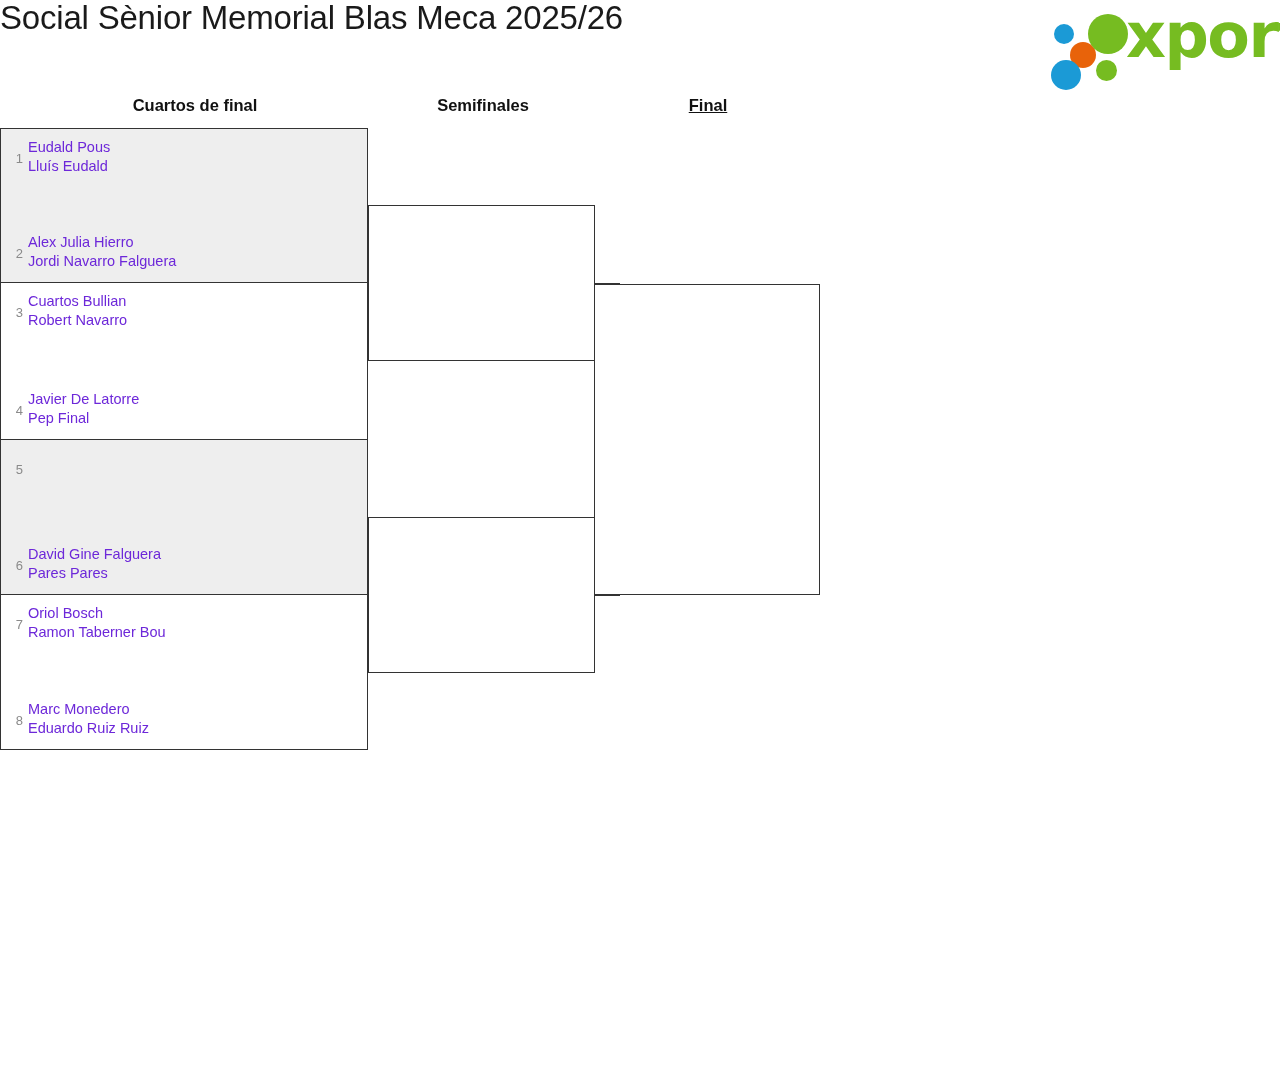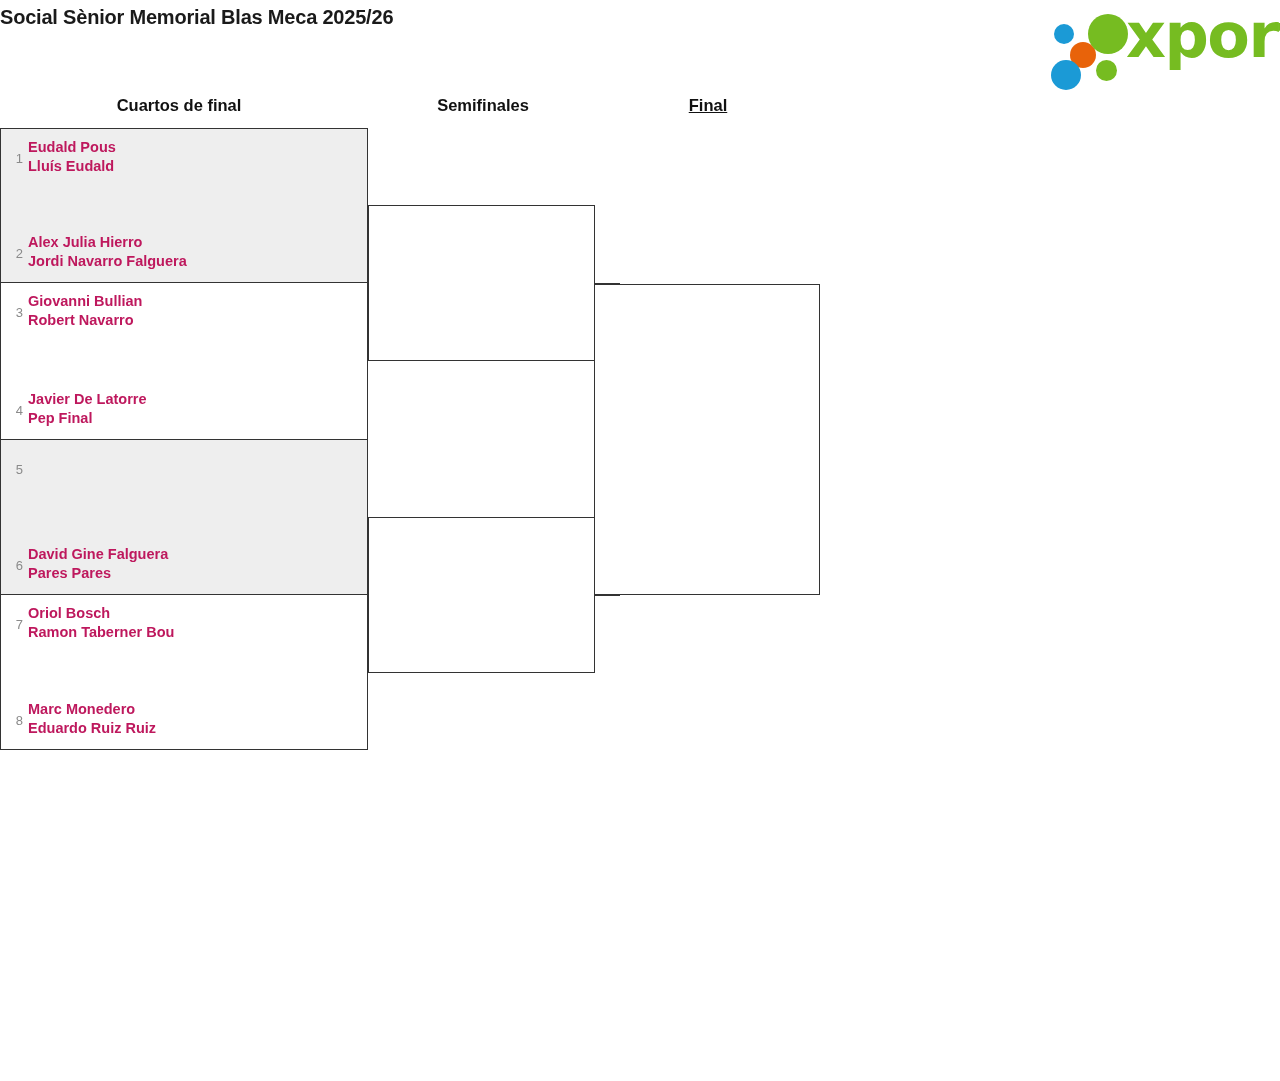--- a/index.html
+++ b/index.html
@@ -8,21 +8,21 @@
     background:#ffffff;
     font-family:"Liberation Sans","DejaVu Sans",sans-serif;
     position:relative;overflow:hidden;
     -webkit-font-smoothing:antialiased;
   }
 
   
   #header{position:absolute;left:0;top:0;width:1280px;height:88px;}
   #title{
     position:absolute;left:0;top:2px;width:820px;
-    font-size:20px;font-weight:bold;color:#1a1a1a;
+    font-size:33px;font-weight:normal;color:#1a1a1a;
     line-height:31px;letter-spacing:-0.2px;
   }
   #title .tline{display:block;white-space:nowrap;}
 
   
   #logo{position:absolute;left:1043px;top:2px;width:235px;height:72px;}
   #logo-dots{position:absolute;left:0;top:0;width:90px;height:70px;}
   #logo-dots .dot{position:absolute;border-radius:50%;}
   .dot-blue-sm{left:11px;top:22px;width:20px;height:20px;background:#1b9ad6;}
   .dot-orange {left:27px;top:40px;width:26px;height:26px;background:#e8630a;}
@@ -35,21 +35,21 @@
     letter-spacing:-1.5px;line-height:72px;
     font-family:"DejaVu Sans","Liberation Sans",sans-serif;
   }
 
   
   .round-head{
     position:absolute;top:96px;
     font-size:16.5px;font-weight:bold;color:#111;
     text-align:center;white-space:nowrap;
   }
-  #rh-0{left:79px;width:200px;}
+  #rh-0{left:95px;width:200px;}
   #rh-1{left:383px;width:200px;}
   #rh-2{left:608px;width:200px;text-decoration:underline;}
 
   
   #bracket{position:absolute;left:0;top:128px;width:830px;height:624px;}
 
   
   .qf{
     position:absolute;left:0;width:368px;
     border:1px solid #333;border-top:none;
@@ -62,21 +62,21 @@
   .team{position:absolute;left:0;width:340px;height:40px;}
   .team.top{top:9px;}
   .team.bot{bottom:9px;}
   .seed{
     position:absolute;left:0;top:0;width:22px;height:40px;
     display:flex;align-items:center;justify-content:flex-end;
     font-size:13px;color:#8a8a8a;
   }
   .names{
     position:absolute;left:27px;top:0;
-    font-size:14.5px;color:#be185d;line-height:18.5px;font-weight:bold;
+    font-size:14.5px;color:#6d28d9;line-height:18.5px;
   }
   .names span{display:block;white-space:nowrap;}
 
   
   .conn{
     position:absolute;
     border:1px solid #333;
     box-sizing:border-box;
     background:transparent;
   }
@@ -124,21 +124,21 @@
         <span>Alex Julia Hierro</span>
         <span>Jordi Navarro Falguera</span>
       </span>
     </div>
   </div>
 
   <div class="qf plain" style="top:155px;height:157px;">
     <div class="team top">
       <span class="seed">3</span>
       <span class="names">
-        <span>Giovanni Bullian</span>
+        <span>Cuartos Bullian</span>
         <span>Robert Navarro</span>
       </span>
     </div>
     <div class="team bot">
       <span class="seed">4</span>
       <span class="names">
         <span>Javier De Latorre</span>
         <span>Pep Final</span>
       </span>
     </div>

